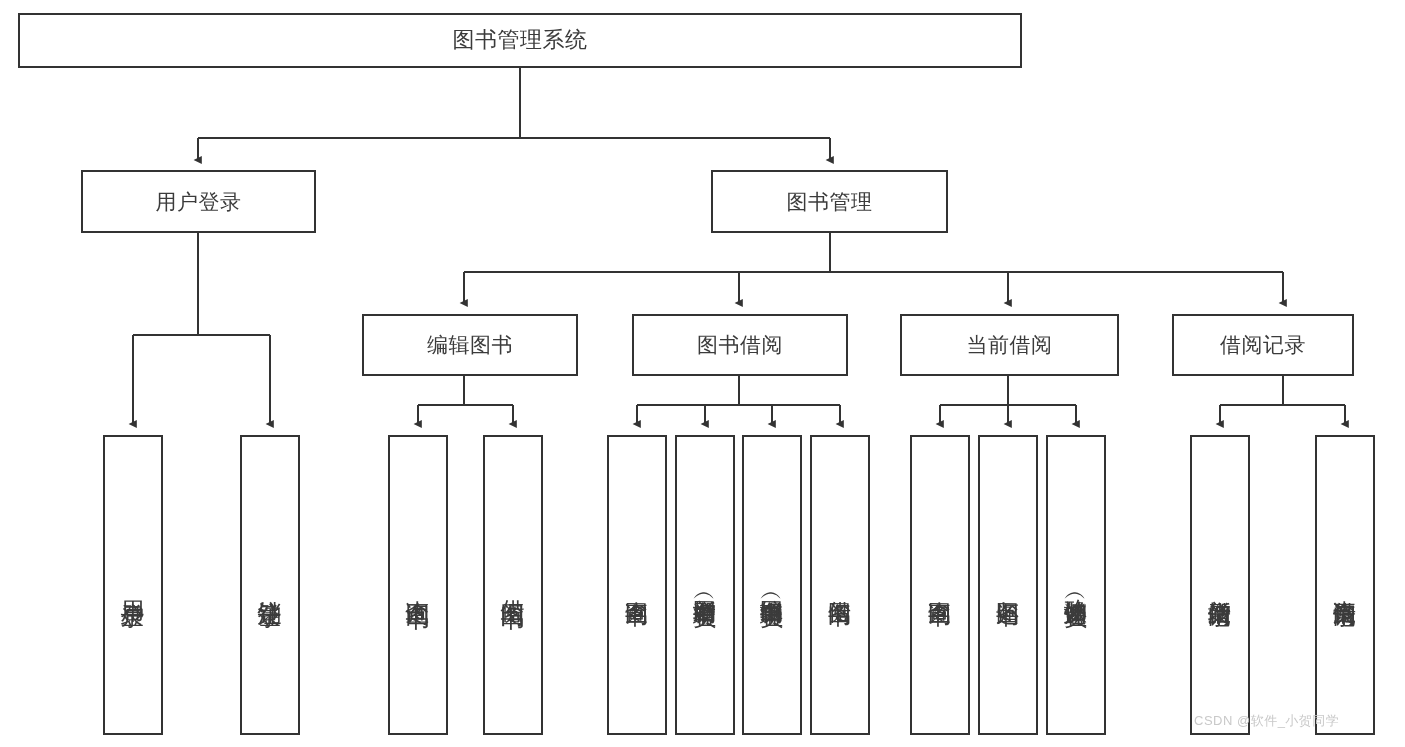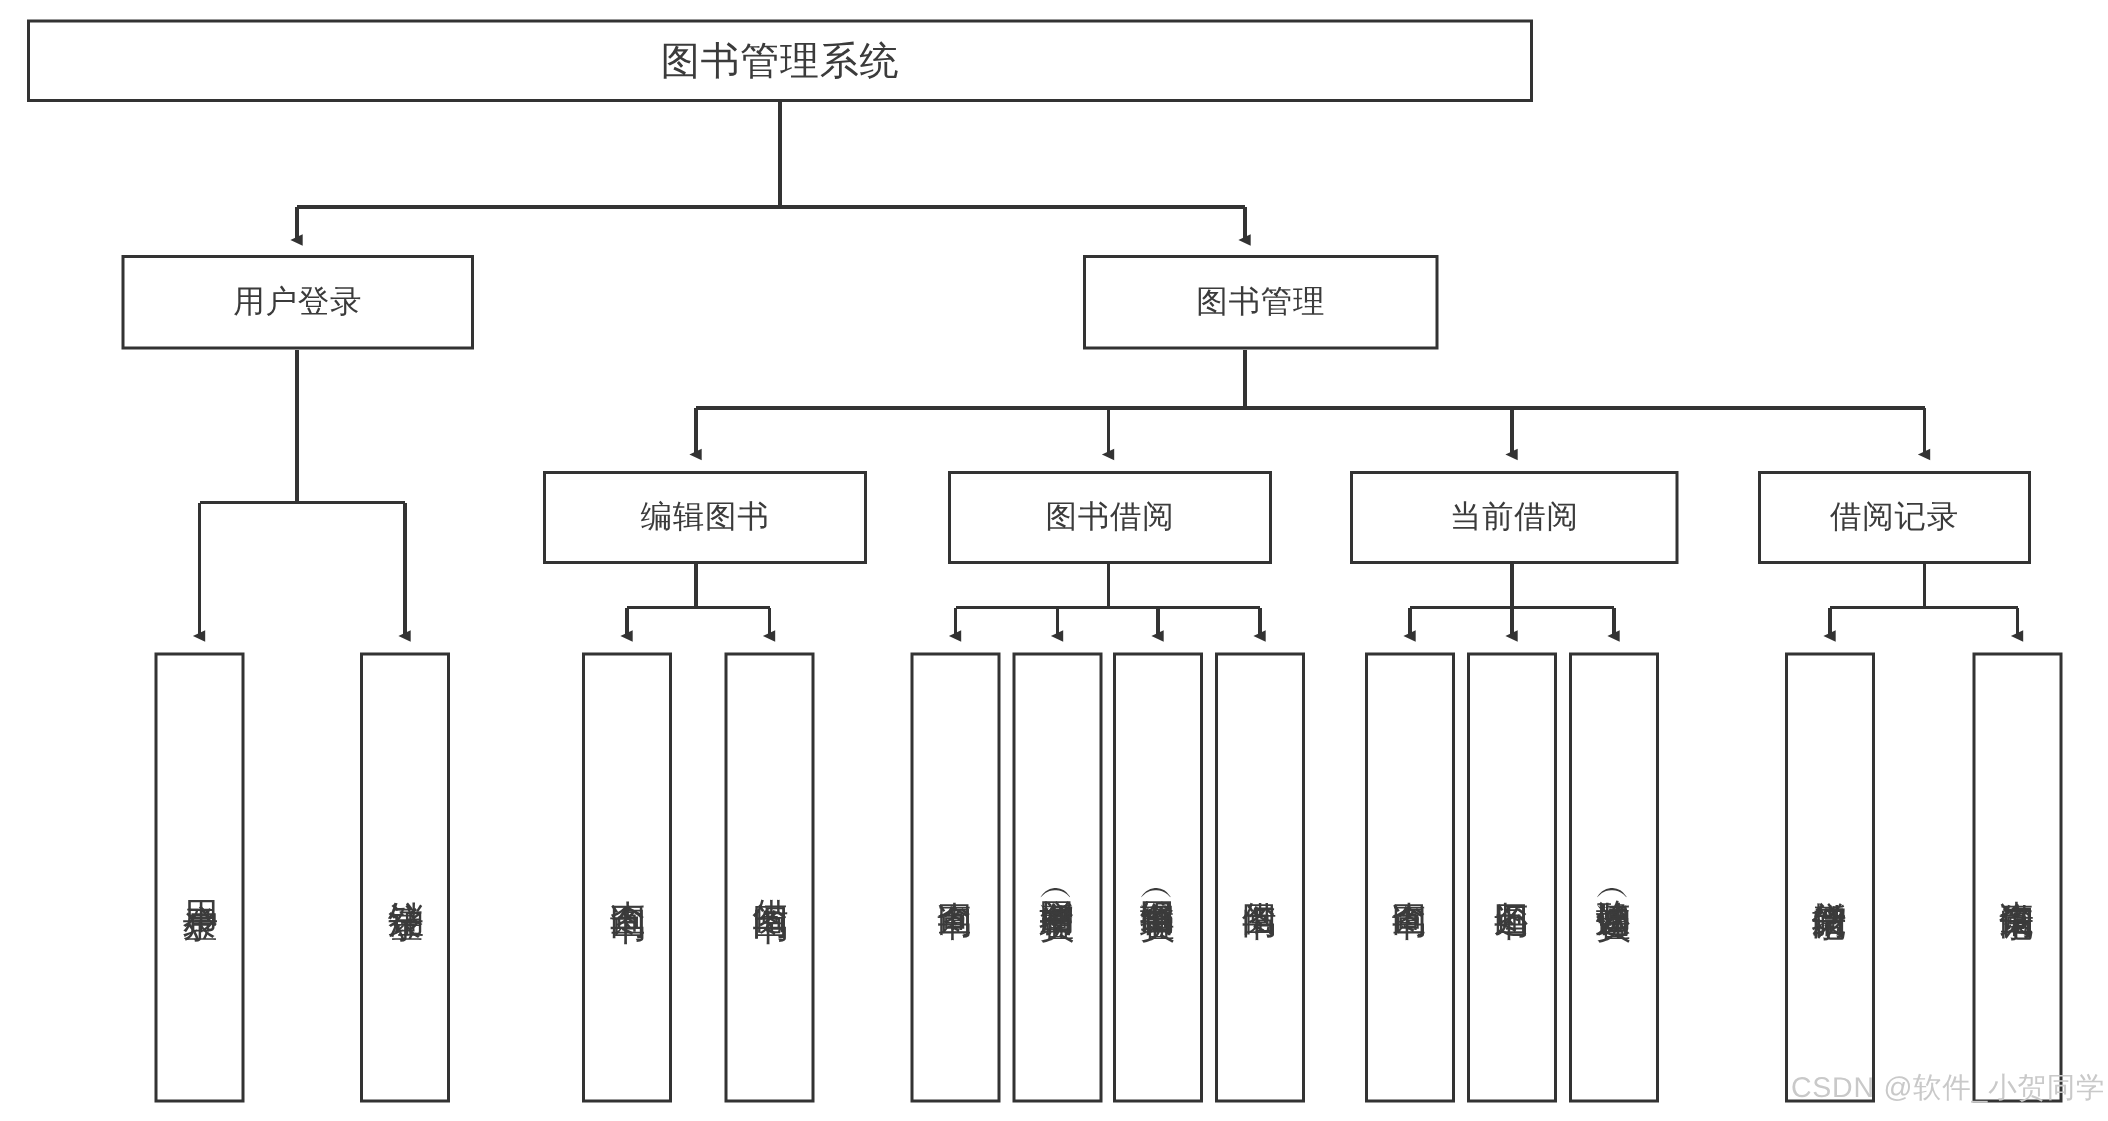--- a/index.html
+++ b/index.html
@@ -42,21 +42,21 @@
     line-height: 1.22;
     color: #3b3b3b;
   }
   
   .node.horiz .label {
     font-size: 21px;
     letter-spacing: 0.5px;
     white-space: nowrap;
   }
   .node.root .label {
-    font-size: 26px;
+    font-size: 22px;
   }
   
   .node.vert {
     align-items: center;
     justify-content: center;
   }
   .node.vert .label {
     writing-mode: vertical-rl;
     text-orientation: upright;
     font-size: 24px;
@@ -66,21 +66,21 @@
     max-height: 292px;
   }
   .node.vert.narrow .label {
     font-size: 23px;
     letter-spacing: 1px;
   }
   #watermark {
     position: absolute;
     left: 1194px;
     top: 712px;
-    font-size: 19px;
+    font-size: 13px;
     color: #c9c9c9;
     white-space: nowrap;
     letter-spacing: 0.5px;
   }
 </style>
 </head>
 <body>
 
 <div id="diagram-root">
 
@@ -137,21 +137,21 @@
     </g>
   </svg>
 
   <div class="node horiz root" style="left:18px; top:13px; width:1004px; height:55px;">
     <span class="label">图书管理系统</span>
   </div>
 
   <div class="node horiz" style="left:81px; top:170px; width:235px; height:63px;">
     <span class="label">用户登录</span>
   </div>
-  <div class="node horiz" style="left:711px; top:170px; width:237px; height:63px;margin-left:11px;">
+  <div class="node horiz" style="left:711px; top:170px; width:237px; height:63px;">
     <span class="label">图书管理</span>
   </div>
 
   <div class="node horiz" style="left:362px; top:314px; width:216px; height:62px;">
     <span class="label">编辑图书</span>
   </div>
   <div class="node horiz" style="left:900px; top:314px; width:219px; height:62px;">
     <span class="label">当前借阅</span>
   </div>
   <div class="node horiz" style="left:632px; top:314px; width:216px; height:62px;">

